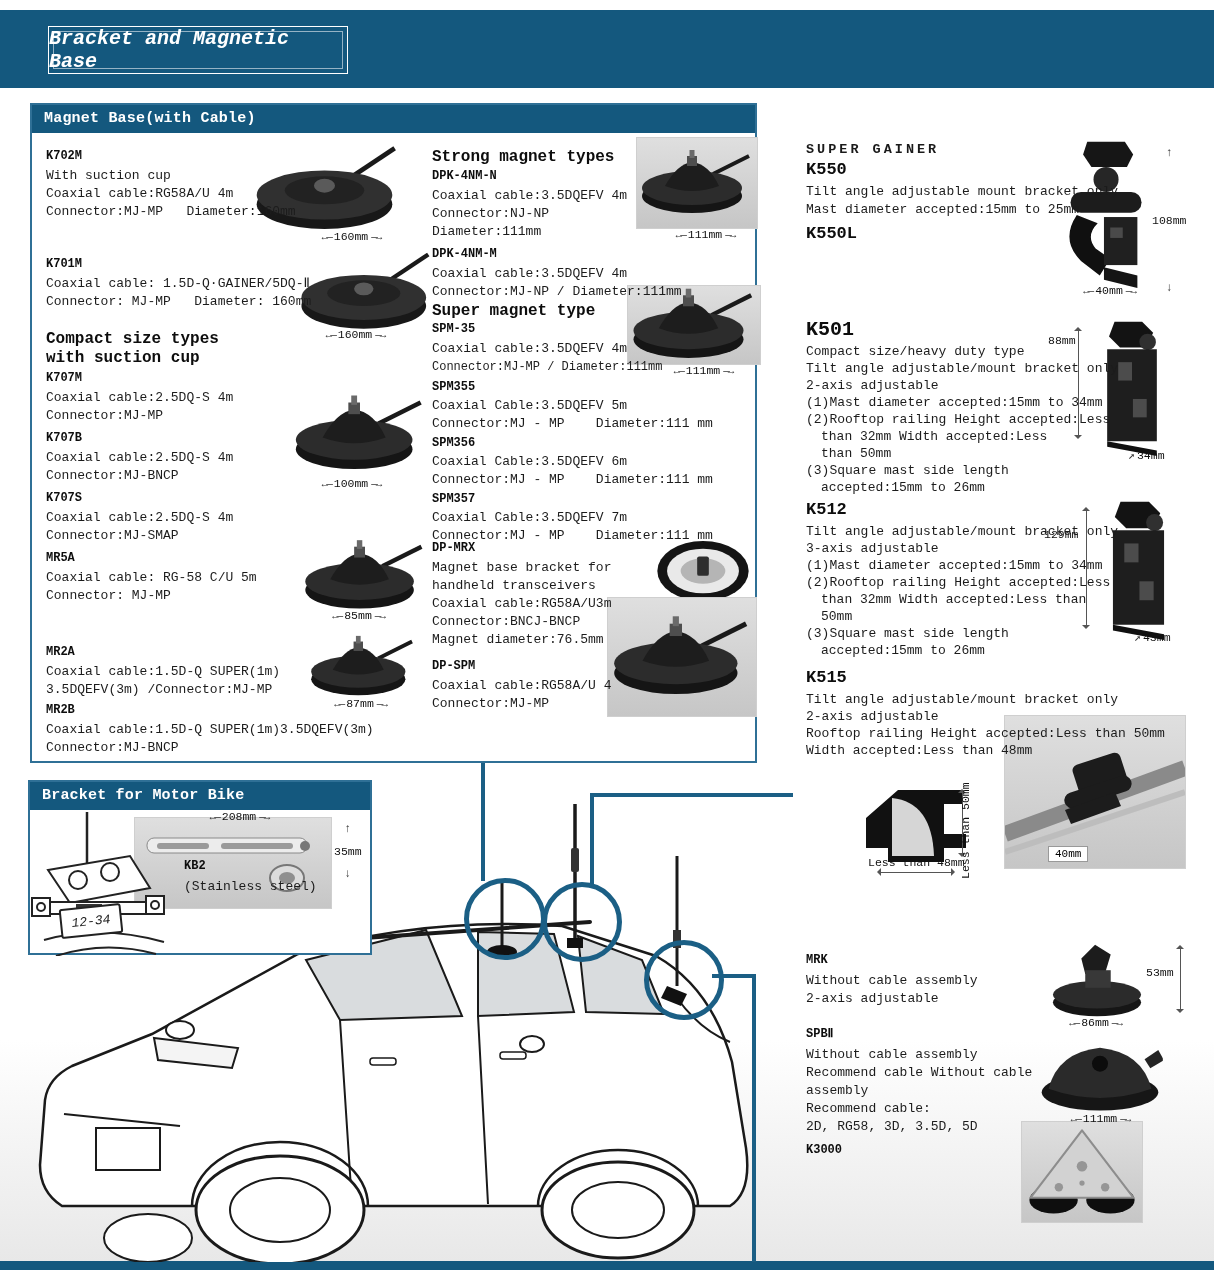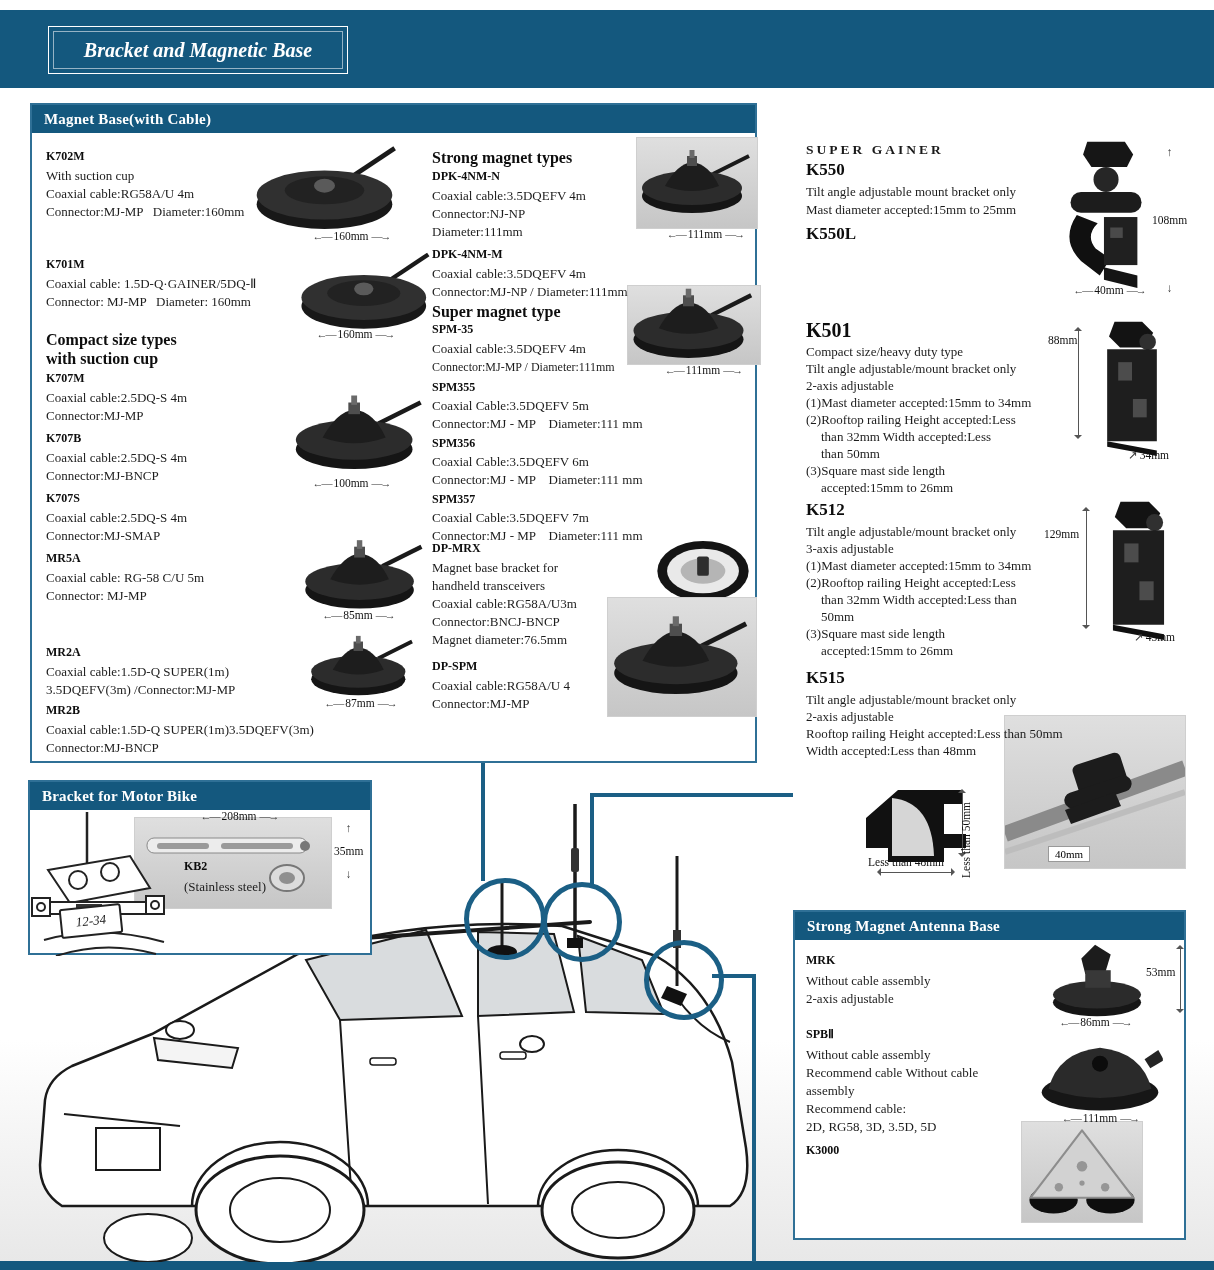--- a/index.html
+++ b/index.html
@@ -1,17 +1,17 @@
 <!DOCTYPE html>
 <html><head>
 <meta charset="utf-8">
 <style>
   html,body{margin:0;padding:0;background:#fff}
   #page{position:relative;width:1214px;height:1270px;background:#fff;overflow:hidden;
-        font-family:Liberation Serif, serif;color:#1a1a1a}
+        font-family:Liberation Mono, monospace;color:#1a1a1a}
   .abs{position:absolute}
   .bar{background:#14587e}
   .floor{background:linear-gradient(180deg,rgba(236,236,236,0),#e8e8e8);z-index:0}
   .panel{position:absolute;background:#fff;border:2px solid #2f7096;z-index:3;box-sizing:border-box}
   .phead{background:#14587e;color:#fff;font-weight:bold;font-size:15px;line-height:28px;
          padding-left:12px;letter-spacing:.2px}
   .titlebox{display:flex;align-items:center;justify-content:center;color:#fff;
             font-weight:bold;font-style:italic;font-size:20px;border:1px solid #fff;
             box-shadow:inset 0 0 0 4px #14587e, inset 0 0 0 5px rgba(255,255,255,.55);z-index:2}
   .m{font-weight:bold;font-size:12px;color:#0d0d0d;line-height:20px;white-space:nowrap;z-index:4;position:absolute}
@@ -415,23 +415,20 @@
   <div class="plabel" style="left:1048px;top:846px">40mm</div>
   <svg class="nophoto" style="left:862px;top:778px" width="110" height="88" viewBox="0 0 110 88">
     <path d="M4 40 L36 12 L100 12 L100 26 L82 26 L82 56 L104 56 L104 70 L82 70 L82 84 L26 84 L26 70 L4 70 Z" fill="#111"></path>
     <path d="M30 20 Q70 24 72 78 L30 78 Z" fill="#d6d6d6"></path>
   </svg>
   <div class="vline" style="left:962px;top:792px;height:62px"></div>
   <div class="vtext" style="left:972px;top:866px">Less than 50mm</div>
   <div class="dimtext" style="left:868px;top:856px">Less than 48mm</div>
   <div class="hline" style="left:880px;top:872px;width:72px"></div>
 
-  <div class="panel" style="left:793px;top:910px;width:393px;height:330px">
-    <div class="phead">Strong Magnet Antenna Base</div>
-  </div>
   <div class="m" style="left:806px;top:950px">MRK</div>
   <div class="blk" style="left:806px;top:972px">
     <div class="l">Without cable assembly</div>
     <div class="l">2-axis adjustable</div>
   </div>
   <svg class="nophoto" style="left:1048px;top:940px" width="98" height="80" viewBox="0 0 100 80">
       <use href="#mrksym"></use>
     </svg>
   <div class="dimtext" style="left:1146px;top:966px">53mm</div>
   <div class="vline" style="left:1180px;top:948px;height:62px"></div>

